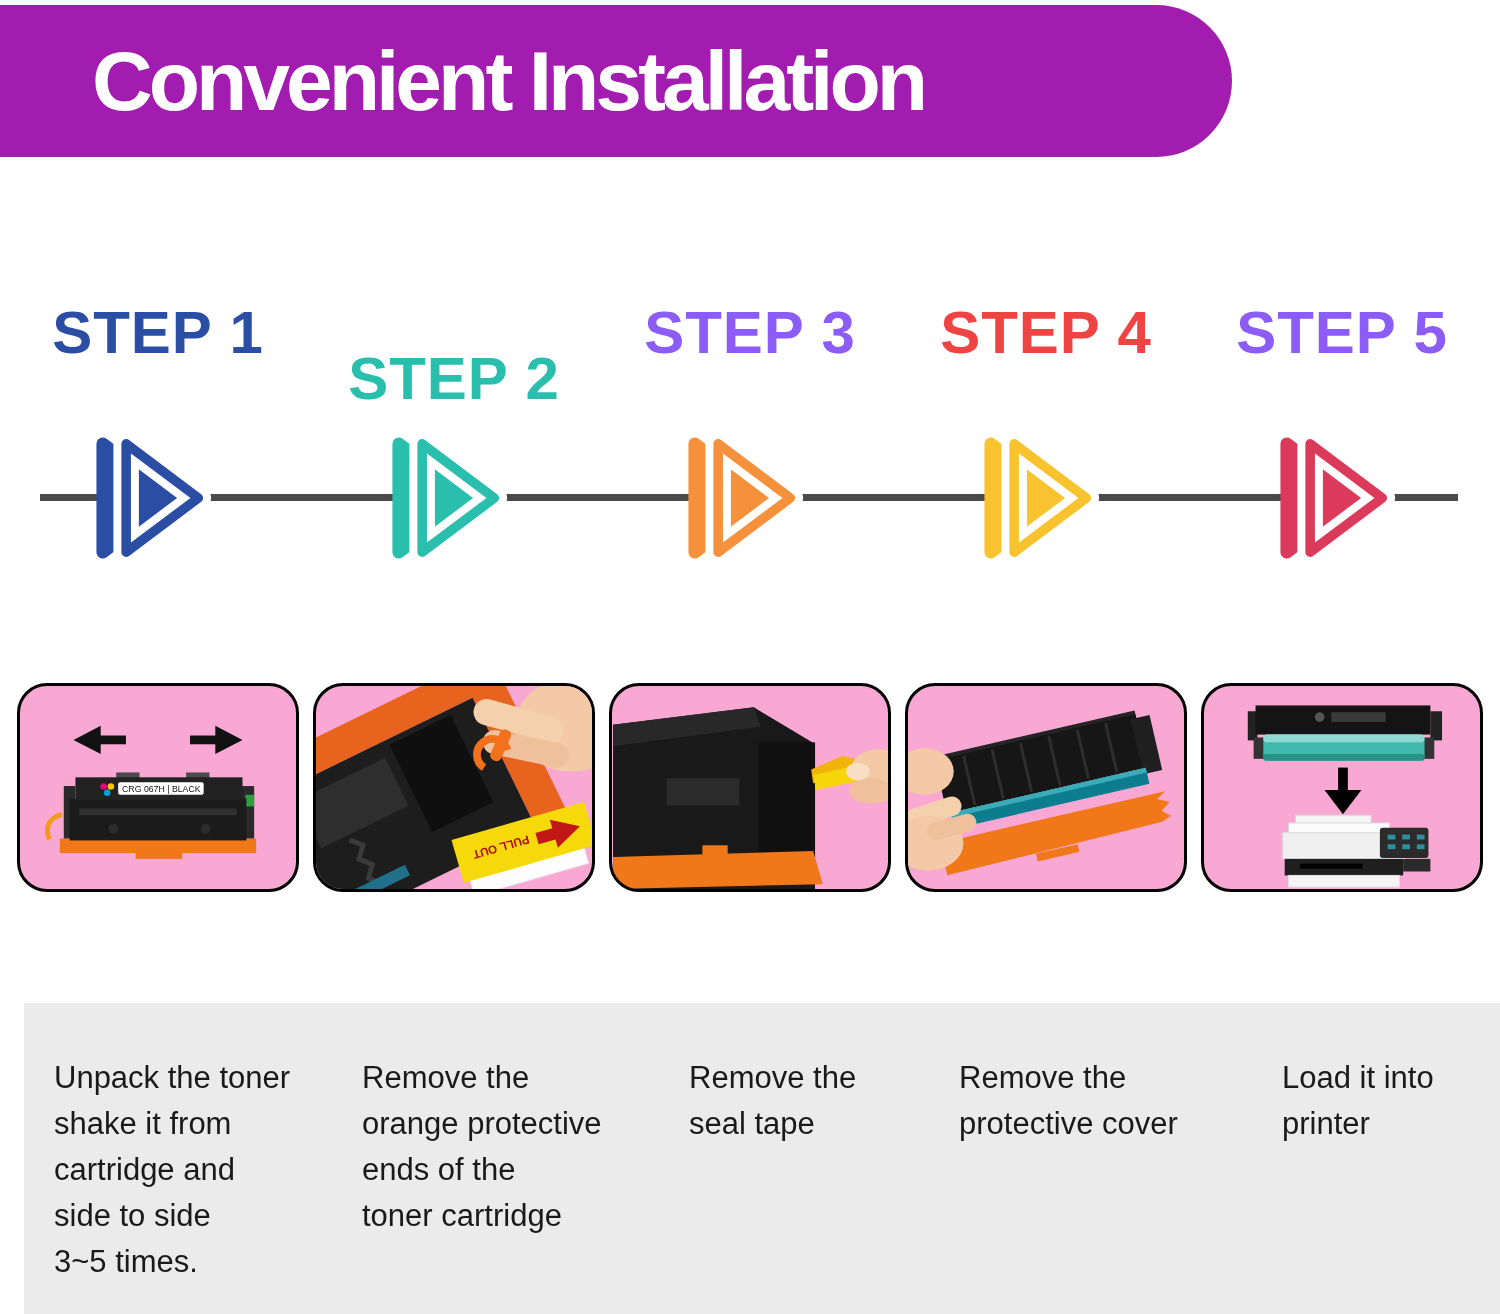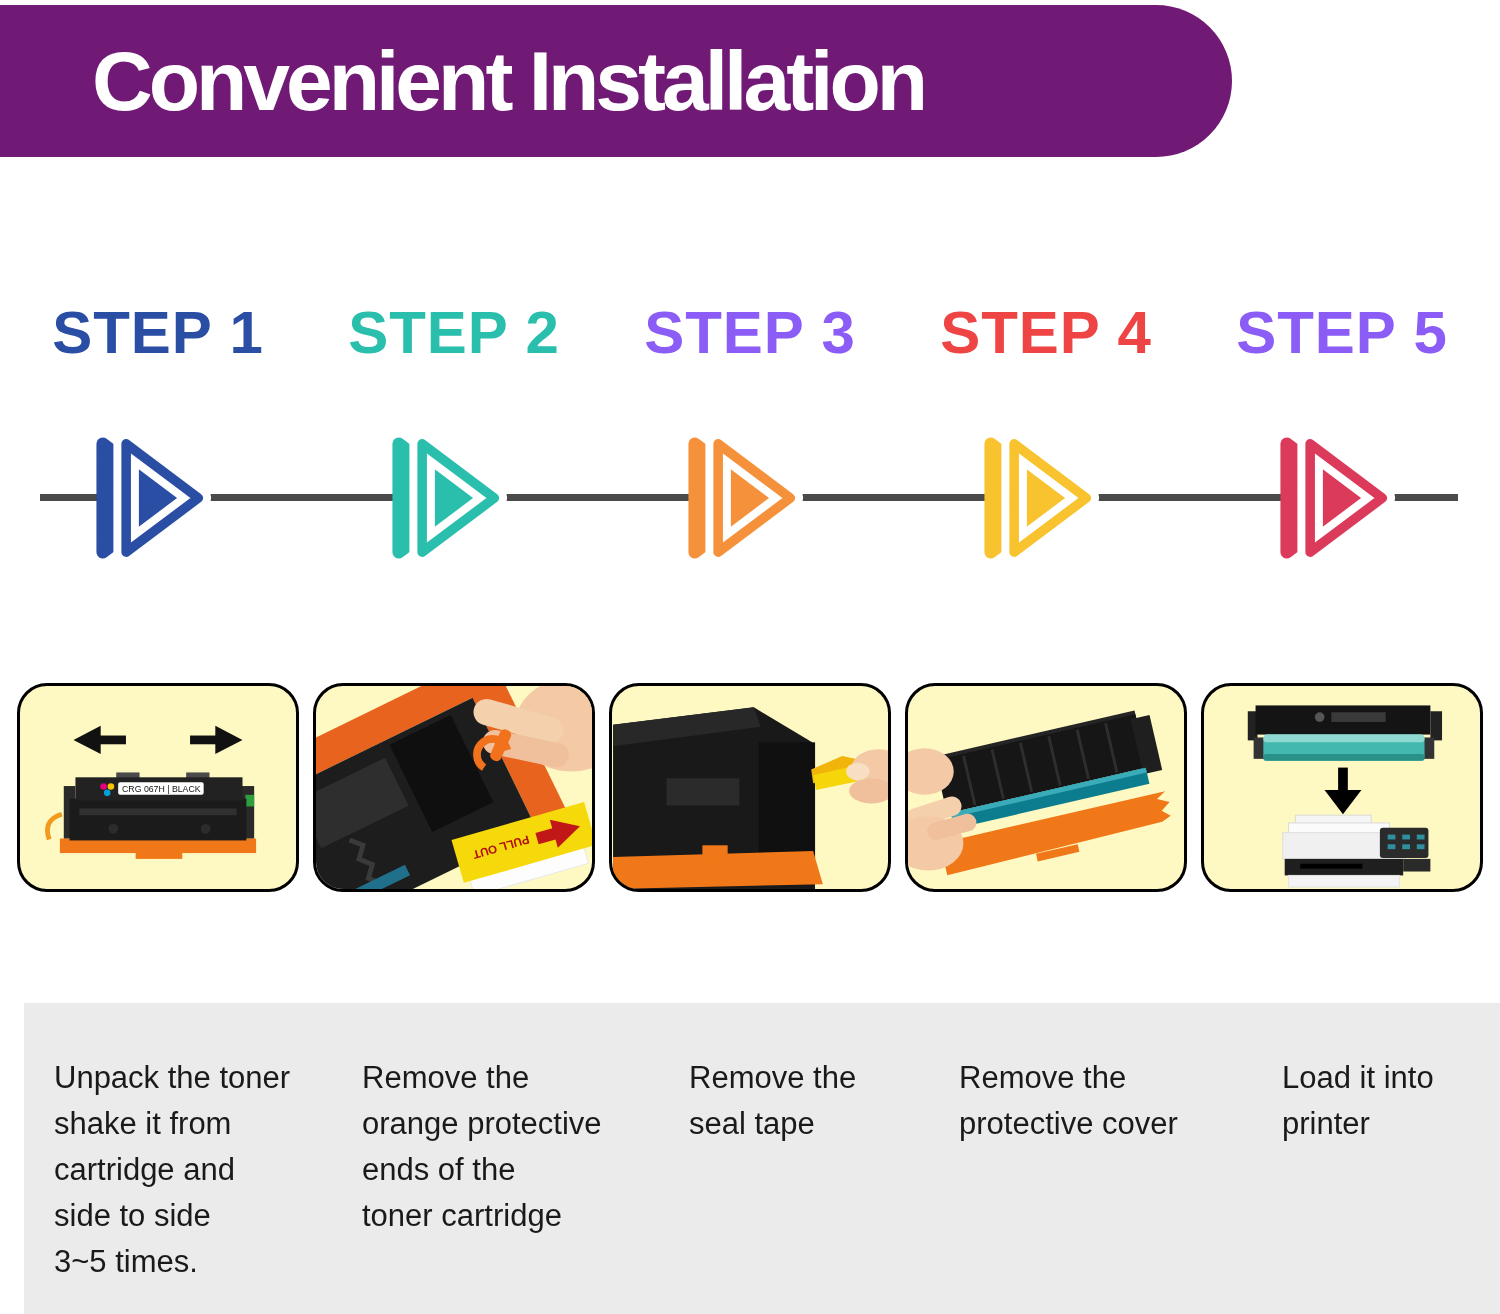--- a/index.html
+++ b/index.html
@@ -31,21 +31,21 @@
   .timeline-line{
     position:absolute;top:494px;left:40px;width:1418px;height:7px;z-index:1;
   }
   .arrows-row{top:429px;z-index:2;}
   .arrow-cell{display:flex;justify-content:center;}
   .arrow-svg{width:136px;height:138px;display:block;}
   
   .panels-row{top:683px;}
   .panel{
     width:282px;height:209px;box-sizing:border-box;
-    border:3px solid #000;border-radius:30px;background:#fef9c3;
+    border:3px solid #000;border-radius:30px;background:#f9a8d4;
     justify-self:center;overflow:hidden;
   }
   .panel svg{width:100%;height:100%;display:block;}
   
   .footer-band{
     position:absolute;top:1003px;left:0;width:1500px;height:311px;
   }
   .footer-row{
     position:absolute;top:52px;left:10px;width:1480px;
     display:grid;grid-template-columns:repeat(5,1fr);
@@ -59,27 +59,27 @@
   .footer-row .desc:nth-child(3){padding-left:63px;}
   .footer-row .desc:nth-child(4){padding-left:37px;}
   .footer-row .desc:nth-child(5){padding-left:64px;}
   svg text{font-family:"Liberation Sans",sans-serif;}
 </style>
 </head>
 <body>
 
 <div class="page">
 
-  <div class="banner" style="background: #701a75; color: rgb(255, 255, 255);">
+  <div class="banner" style="background: #a21caf; color: rgb(255, 255, 255);">
     <div class="banner-title">Convenient Installation</div>
   </div>
 
   <div class="row5 labels-row">
     <div class="step-label" style="color: rgb(43, 78, 165);">STEP 1</div>
-    <div class="step-label" style="color: rgb(42, 191, 173);">STEP 2</div>
+    <div class="step-label" style="color: rgb(42, 191, 173); margin-top: 46px;">STEP 2</div>
     <div class="step-label" style="color: #8b5cf6;">STEP 3</div>
     <div class="step-label" style="color: #ef4444;">STEP 4</div>
     <div class="step-label" style="color: #8b5cf6;">STEP 5</div>
   </div>
 
   <div class="timeline-line" style="background: rgb(74, 74, 74);"></div>
 
   <div class="row5 arrows-row">
     <div class="arrow-cell" style="color: rgb(43, 78, 165);">
       <svg class="arrow-svg" viewBox="0 0 128 130">

